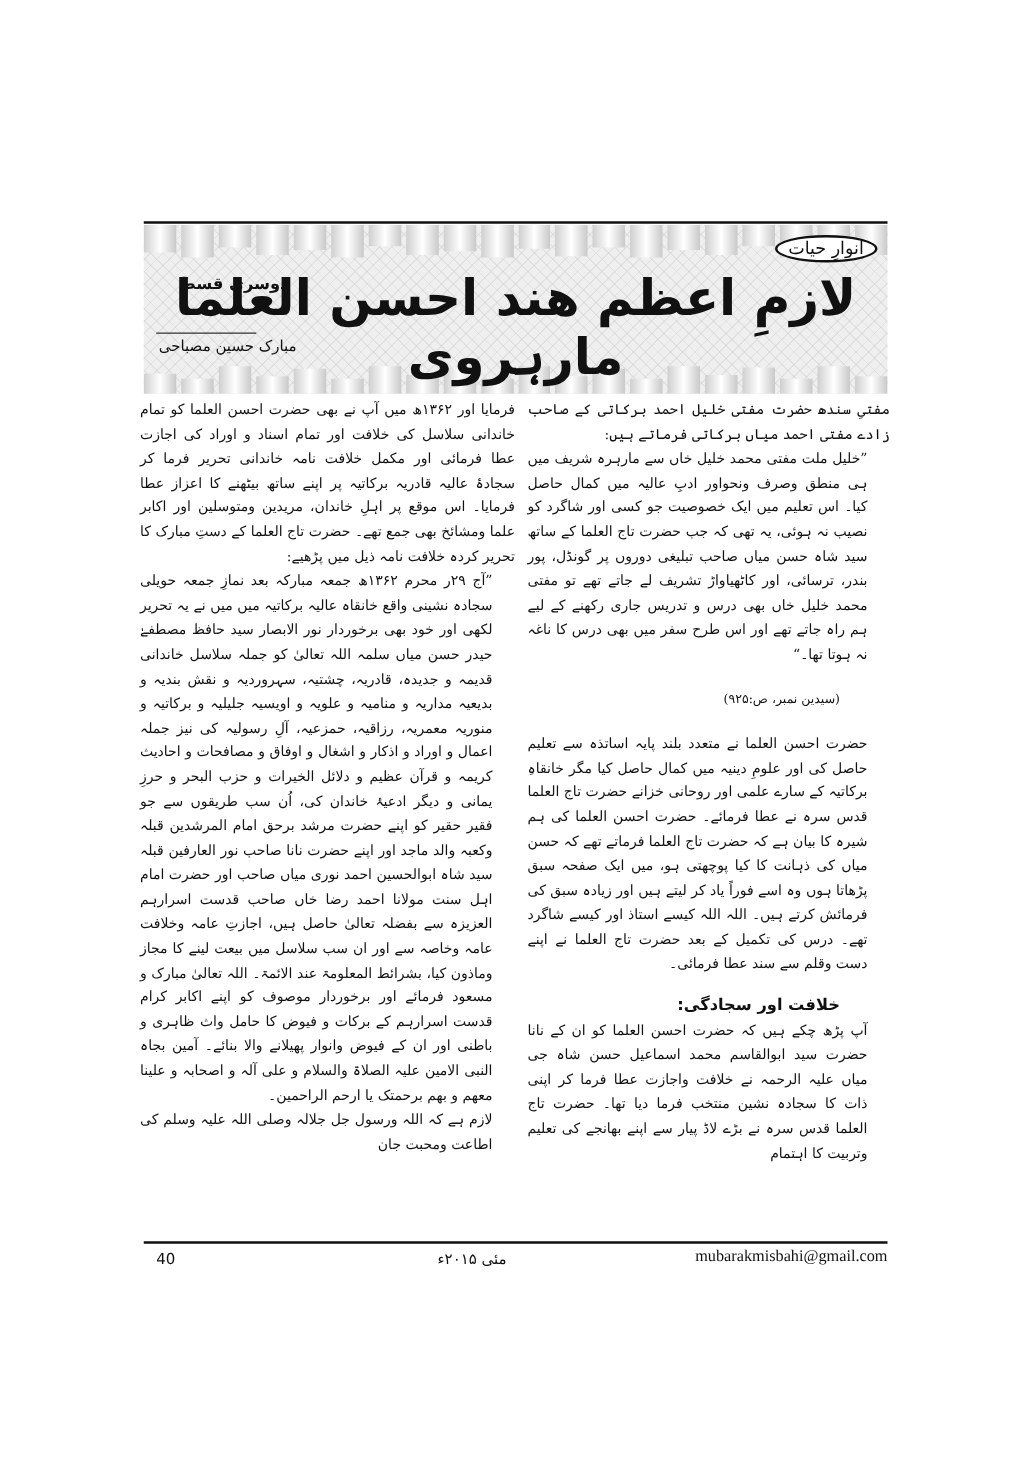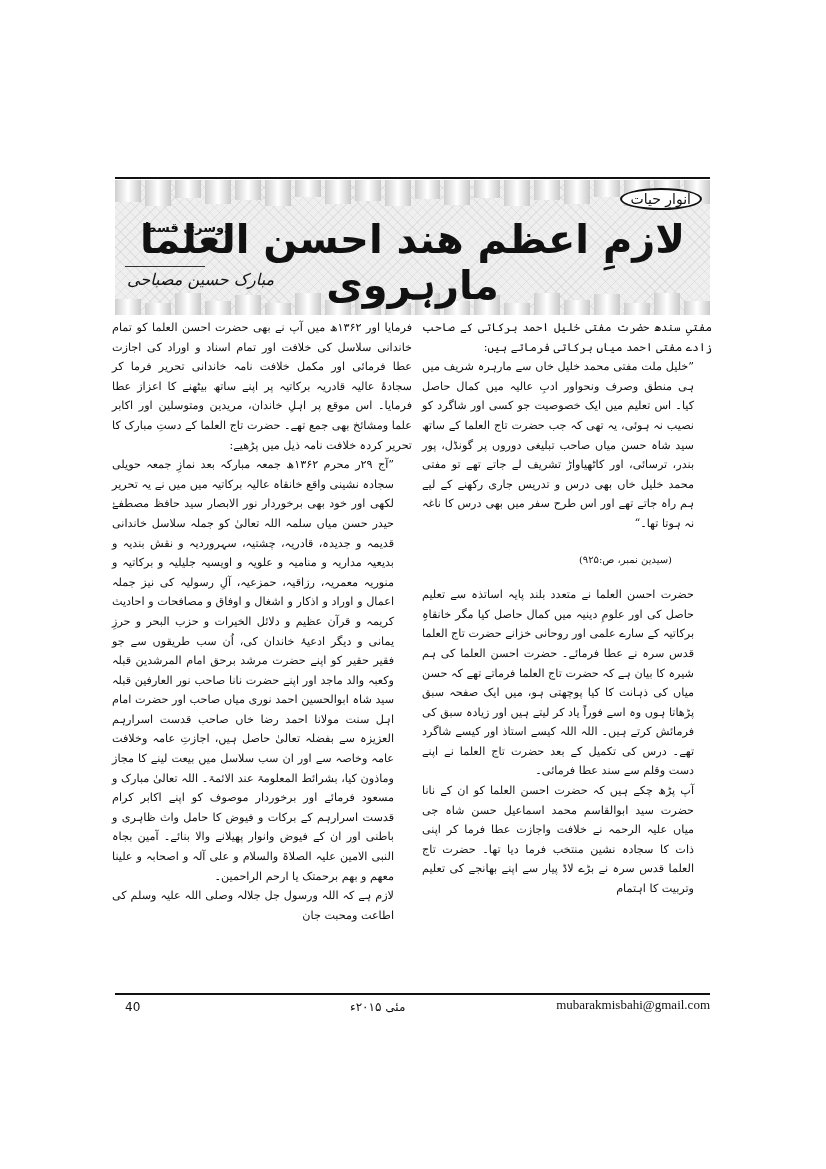--- a/index.html
+++ b/index.html
@@ -14,21 +14,21 @@
   .pillars { position:absolute; left:0; width:100%; height:26px; display:flex; gap:4px; }
   .pillars.top { top:0; align-items:flex-start; }
   .pillars.bottom { bottom:0; align-items:flex-end; }
   .pillar { flex:1; background:linear-gradient(90deg,#cfcfcf,#ffffff 50%,#c9c9c9); }
   .badge { position:absolute; right:8px; top:8px; border:2px solid #111; border-radius:50%;
            padding:1px 9px; background:#fff; font-size:14px; font-weight:normal; direction:rtl; }
   .installment { position:absolute; left:28px; top:22px; font-size:13px; font-weight:bold; direction:rtl;margin-top:18px; }
   .main-title { position:absolute; left:0; right:0; top:36px; text-align:center; font-size:40px;
                 font-weight:bold; direction:rtl; letter-spacing:-1px; }
   .author-rule { position:absolute; left:10px; top:86px; width:80px; height:1px; background:#333; }
-  .author { position:absolute; left:12px; top:90px; font-size:16px; font-style:italic; direction:rtl;
+  .author { position:absolute; left:12px; top:90px; font-size:12px; direction:rtl;
             font-family:"DejaVu Serif", serif; }
   .col { position:absolute; top:318px; direction:rtl; text-align:justify; font-size:11.2px;
          line-height:19.6px; font-family:"DejaVu Serif", serif; }
   .col.right { left:422px; width:290px; }
   .col.left { left:112px; width:300px; }
   .col p { margin:0; }
   .quote { padding-right:18px; }
   .ref { font-size:10px; text-align:right; padding-right:40px; margin:16px 0 !important; }
   .heading { font-weight:bold; font-size:13px; padding-right:40px; margin-top:14px !important; font-family:"DejaVu Sans", sans-serif; }
   .indent { padding-right:18px; }
@@ -92,20 +92,21 @@
   <div class="main-title">لازمِ اعظم ھند احسن العلما مارہروی</div>
   <div class="author-rule"></div>
   <div class="author">مبارک حسین مصباحی</div>
 </div>
 
 <div class="col right">
   <p>مفتیِ سندھ حضرت مفتی خلیل احمد برکاتی کے صاحب زادے مفتی احمد میاں برکاتی فرماتے ہیں:</p>
   <p class="quote">”خلیل ملت مفتی محمد خلیل خاں سے مارہرہ شریف میں ہی منطق وصرف ونحواور ادبِ عالیہ میں کمال حاصل کیا۔ اس تعلیم میں ایک خصوصیت جو کسی اور شاگرد کو نصیب نہ ہوئی، یہ تھی کہ جب حضرت تاج العلما کے ساتھ سید شاہ حسن میاں صاحب تبلیغی دوروں پر گونڈل، پور بندر، ترسائی، اور کاٹھیاواڑ تشریف لے جاتے تھے تو مفتی محمد خلیل خاں بھی درس و تدریس جاری رکھنے کے لیے ہم راہ جاتے تھے اور اس طرح سفر میں بھی درس کا ناغہ نہ ہوتا تھا۔“</p>
   <p class="ref">(سیدین نمبر، ص:۹۲۵)</p>
   <p class="indent">حضرت احسن العلما نے متعدد بلند پایہ اساتذہ سے تعلیم حاصل کی اور علومِ دینیہ میں کمال حاصل کیا مگر خانقاہِ برکاتیہ کے سارے علمی اور روحانی خزانے حضرت تاج العلما قدس سرہ نے عطا فرمائے۔ حضرت احسن العلما کی ہم شیرہ کا بیان ہے کہ حضرت تاج العلما فرماتے تھے کہ حسن میاں کی ذہانت کا کیا پوچھتی ہو، میں ایک صفحہ سبق پڑھاتا ہوں وہ اسے فوراً یاد کر لیتے ہیں اور زیادہ سبق کی فرمائش کرتے ہیں۔ اللہ اللہ کیسے استاذ اور کیسے شاگرد تھے۔ درس کی تکمیل کے بعد حضرت تاج العلما نے اپنے دست وقلم سے سند عطا فرمائی۔</p>
+  <p class="heading">خلافت اور سجادگی:</p>
   <p class="indent">آپ پڑھ چکے ہیں کہ حضرت احسن العلما کو ان کے نانا حضرت سید ابوالقاسم محمد اسماعیل حسن شاہ جی میاں علیہ الرحمہ نے خلافت واجازت عطا فرما کر اپنی ذات کا سجادہ نشین منتخب فرما دیا تھا۔ حضرت تاج العلما قدس سرہ نے بڑے لاڈ پیار سے اپنے بھانجے کی تعلیم وتربیت کا اہتمام</p>
 </div>
 
 <div class="col left">
   <p>فرمایا اور ۱۳۶۲ھ میں آپ نے بھی حضرت احسن العلما کو تمام خاندانی سلاسل کی خلافت اور تمام اسناد و اوراد کی اجازت عطا فرمائی اور مکمل خلافت نامہ خاندانی تحریر فرما کر سجادۂ عالیہ قادریہ برکاتیہ پر اپنے ساتھ بیٹھنے کا اعزاز عطا فرمایا۔ اس موقع پر اہلِ خاندان، مریدین ومتوسلین اور اکابر علما ومشائخ بھی جمع تھے۔ حضرت تاج العلما کے دستِ مبارک کا تحریر کردہ خلافت نامہ ذیل میں پڑھیے:</p>
   <p class="indent">”آج ۲۹ر محرم ۱۳۶۲ھ جمعہ مبارکہ بعد نمازِ جمعہ حویلی سجادہ نشینی واقع خانقاہ عالیہ برکاتیہ میں میں نے یہ تحریر لکھی اور خود بھی برخوردار نور الابصار سید حافظ مصطفےٰ حیدر حسن میاں سلمہ اللہ تعالیٰ کو جملہ سلاسل خاندانی قدیمہ و جدیدہ، قادریہ، چشتیہ، سہروردیہ و نقش بندیہ و بدیعیہ مداریہ و منامیہ و علویہ و اویسیہ جلیلیہ و برکاتیہ و منوریہ معمریہ، رزاقیہ، حمزعیہ، آلِ رسولیہ کی نیز جملہ اعمال و اوراد و اذکار و اشغال و اوفاق و مصافحات و احادیث کریمہ و قرآن عظیم و دلائل الخیرات و حزب البحر و حرزِ یمانی و دیگر ادعیۂ خاندان کی، اُن سب طریقوں سے جو فقیر حقیر کو اپنے حضرت مرشد برحق امام المرشدین قبلہ وکعبہ والد ماجد اور اپنے حضرت نانا صاحب نور العارفین قبلہ سید شاہ ابوالحسین احمد نوری میاں صاحب اور حضرت امام اہل سنت مولانا احمد رضا خاں صاحب قدست اسرارہم العزیزہ سے بفضلہ تعالیٰ حاصل ہیں، اجازتِ عامہ وخلافت عامہ وخاصہ سے اور ان سب سلاسل میں بیعت لینے کا مجاز وماذون کیا، بشرائط المعلومۃ عند الائمۃ۔ اللہ تعالیٰ مبارک و مسعود فرمائے اور برخوردار موصوف کو اپنے اکابر کرام قدست اسرارہم کے برکات و فیوض کا حامل واث ظاہری و باطنی اور ان کے فیوض وانوار پھیلانے والا بنائے۔ آمین بجاہ النبی الامین علیہ الصلاۃ والسلام و علی آلہ و اصحابہ و علینا معھم و بھم برحمتک یا ارحم الراحمین۔</p>
   <p class="indent">لازم ہے کہ اللہ ورسول جل جلالہ وصلی اللہ علیہ وسلم کی اطاعت ومحبت جان</p>
 </div>
 
 <div class="bottom-rule"></div>

